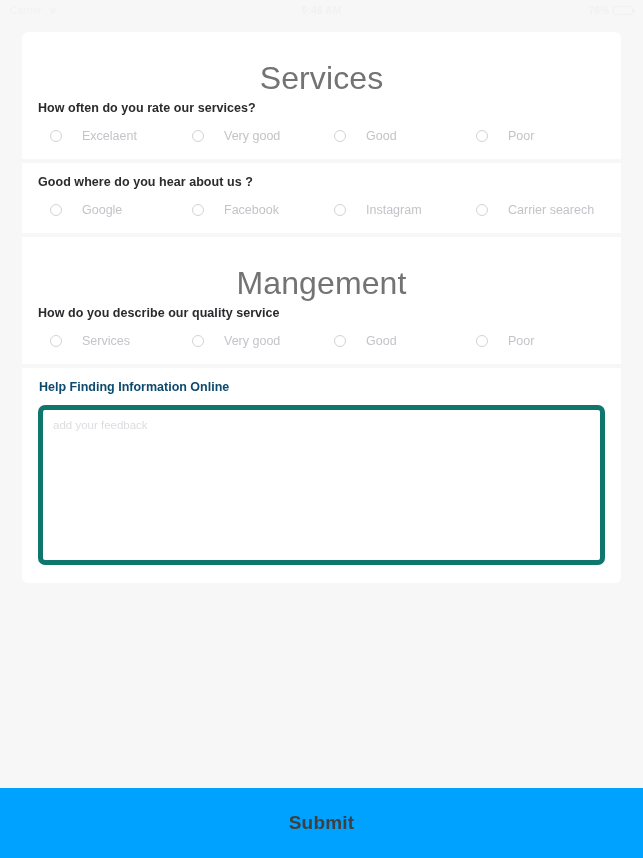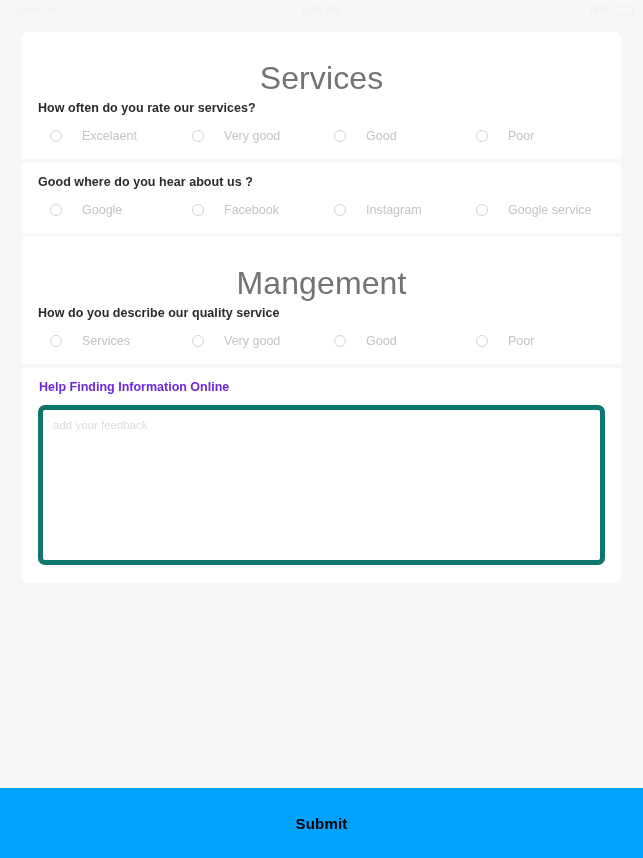--- a/index.html
+++ b/index.html
@@ -141,21 +141,21 @@
   .option-label {
     font-size: 12.5px;
     color: #c3c4c8;
     white-space: nowrap;
   }
 
   
   .feedback-title {
     font-size: 12.5px;
     font-weight: 700;
-    color: #6d28d9;
+    color: #0c4a6e;
     margin-bottom: 11px;
     padding-left: 1px;
   }
   .feedback-box {
     width: 100%;
     height: 160px;
     border: 5px solid #0f766e;
     border-radius: 7px;
     background: #fff;
     resize: none;
@@ -177,22 +177,22 @@
     width: 100%;
     height: 70px;
     background: #00a2ff;
     display: flex;
     align-items: center;
     justify-content: center;
     cursor: pointer;
     border: none;
   }
   .submit-label {
-    color: #000000;
-    font-size: 15px;
+    color: #404040;
+    font-size: 19px;
     font-weight: 700;
     letter-spacing: .2px;
   }
 </style>
 </head>
 <body>
 
 <div class="status-bar">
   <div class="status-left">
     <span>Carrier</span>
@@ -248,21 +248,21 @@
       <label class="option">
         <span class="radio"></span>
         <span class="option-label">Facebook</span>
       </label>
       <label class="option">
         <span class="radio"></span>
         <span class="option-label">Instagram</span>
       </label>
       <label class="option">
         <span class="radio"></span>
-        <span class="option-label">Google service</span>
+        <span class="option-label">Carrier searech</span>
       </label>
     </div>
   </div>
 
   <div class="card">
     <div class="card-title">Mangement</div>
     <div class="question">How do you describe our quality service</div>
     <div class="options-row">
       <label class="option">
         <span class="radio"></span>

